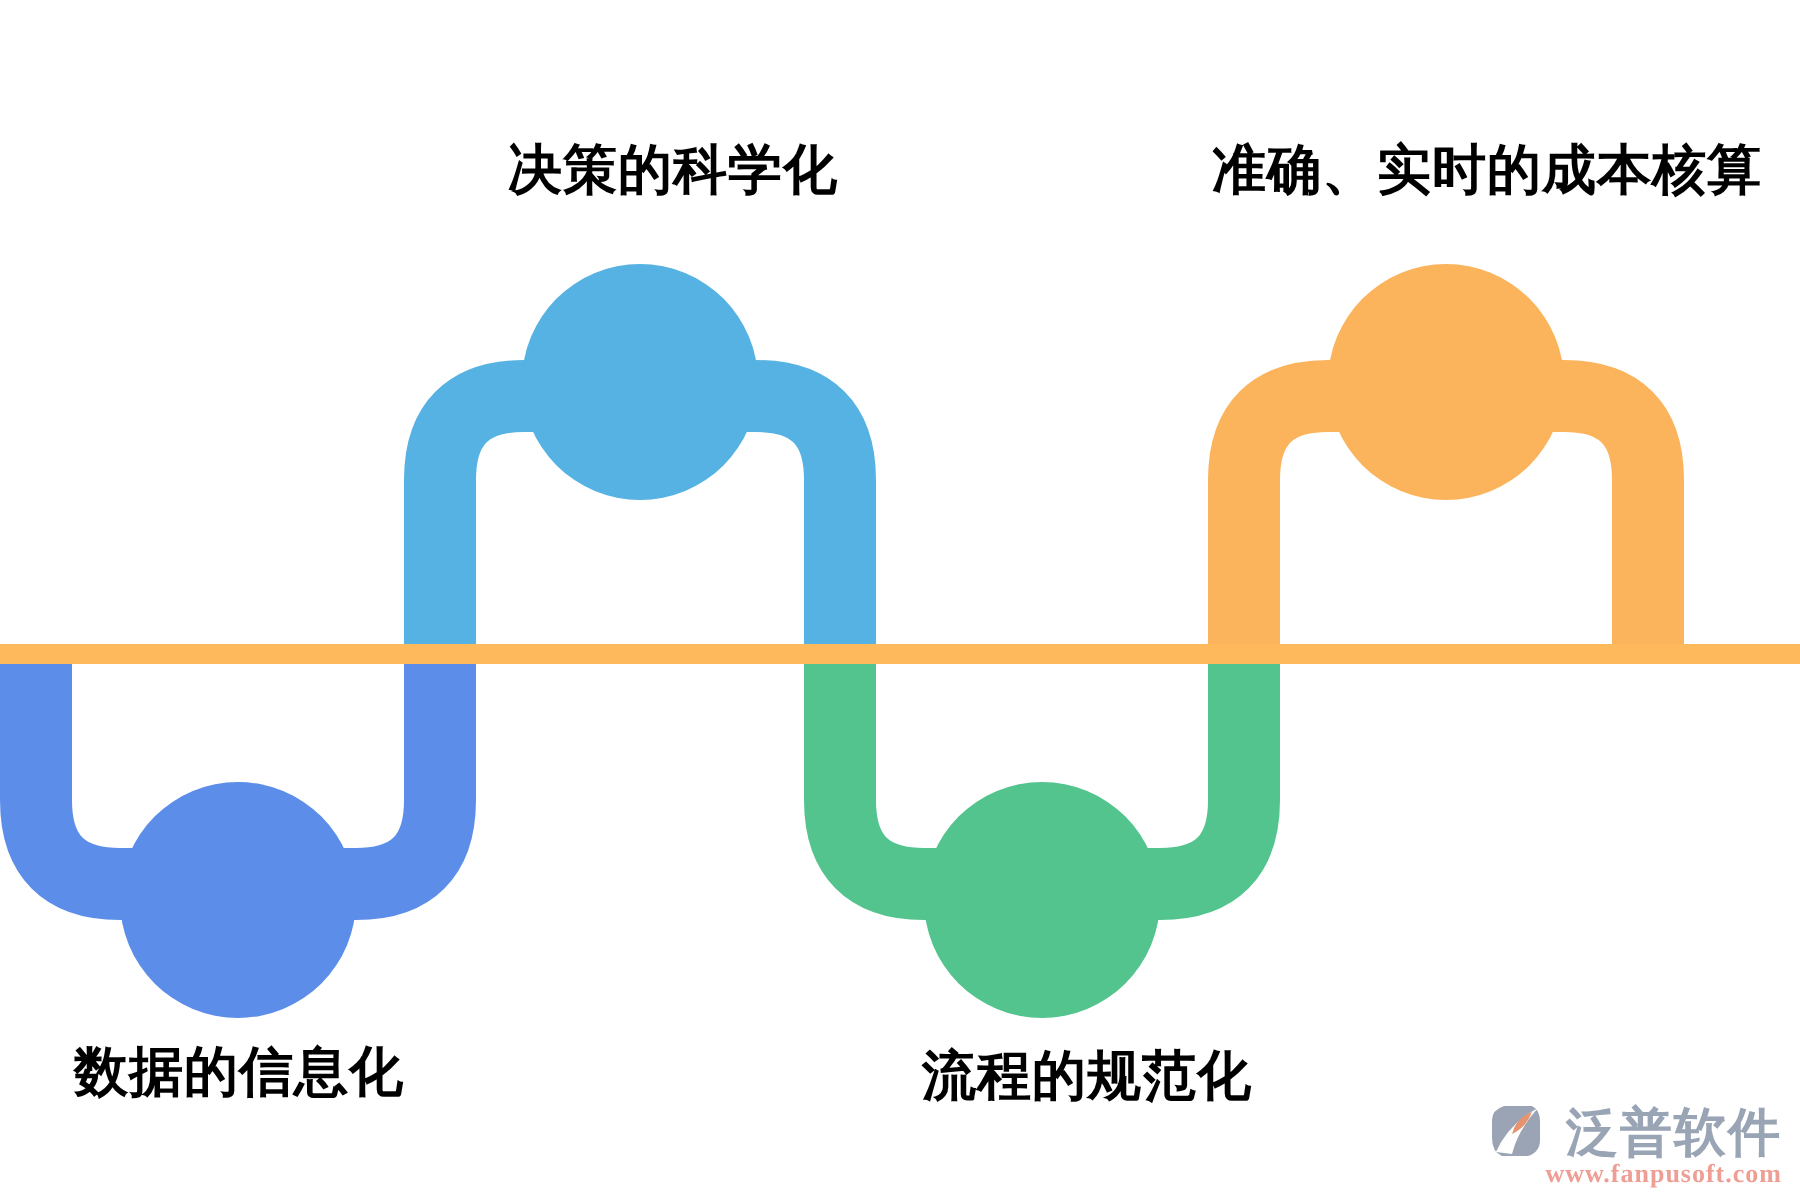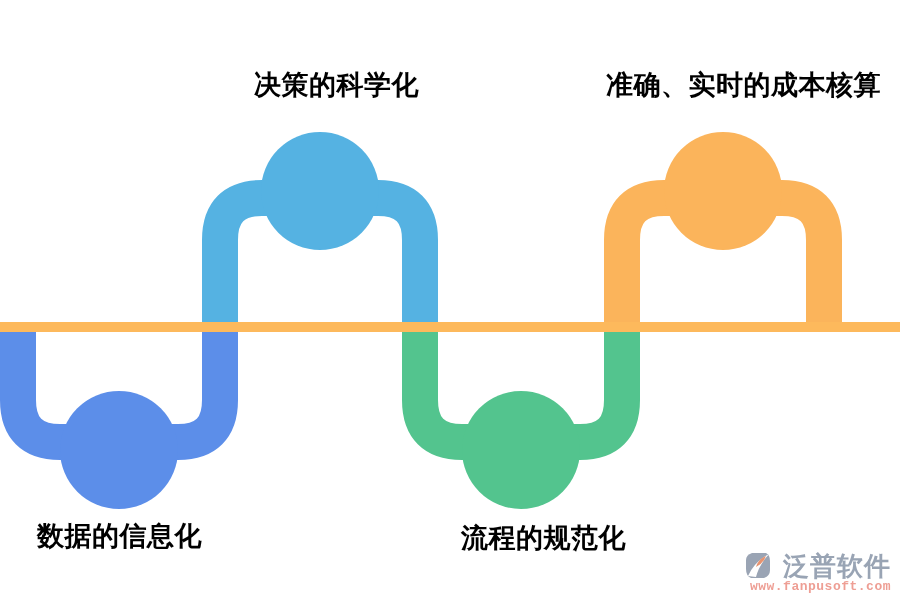--- a/index.html
+++ b/index.html
@@ -47,21 +47,21 @@
     gap: 12px;
   }
   .watermark-brand {
     font-size: 26px;
     font-weight: 700;
     color: #99A4B4;
     letter-spacing: 1px;
     line-height: 1;
   }
   .watermark-url {
-    font-family: Liberation Mono, monospace;
+    font-family: Liberation Serif, serif;
     font-size: 13px;
     font-weight: 700;
     color: #EE9E94;
     letter-spacing: 0.5px;
     margin-top: 1px;
     line-height: 1;
   }
 </style>
 </head>
 <body>

